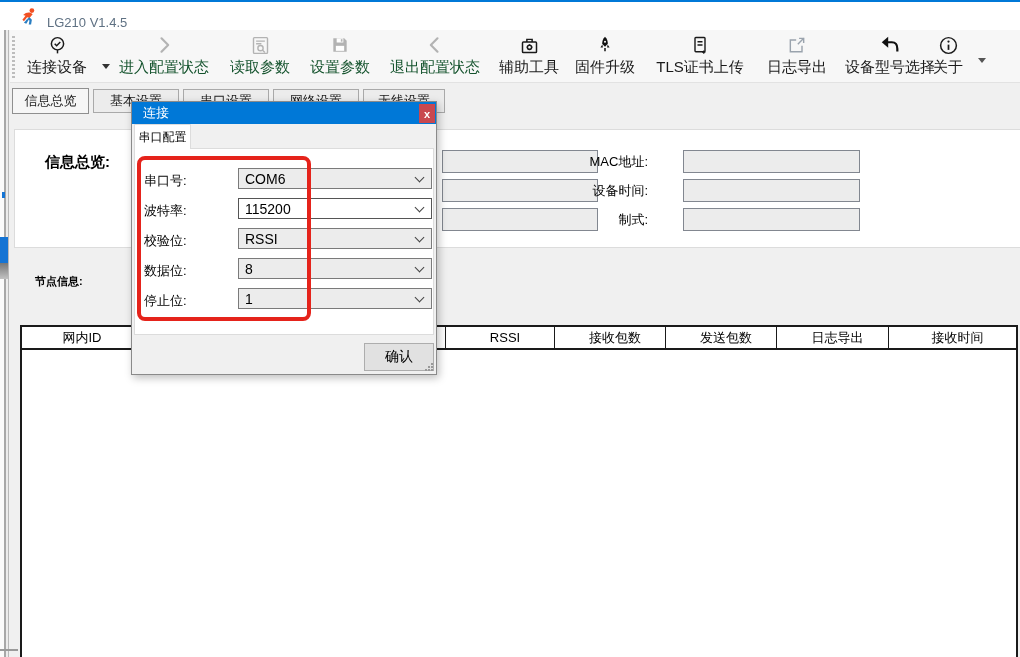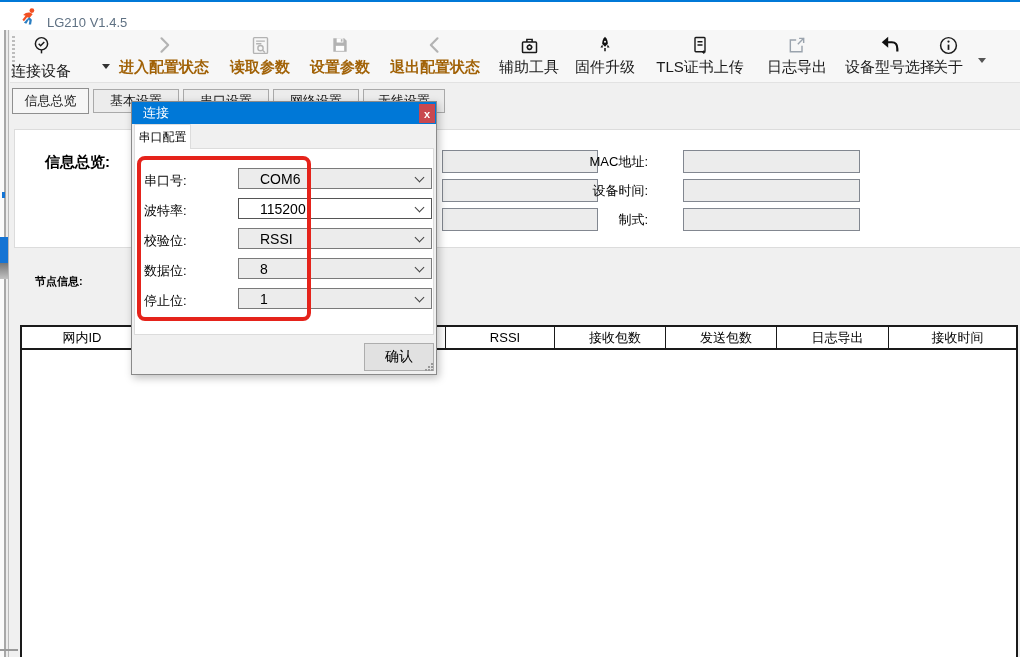--- a/index.html
+++ b/index.html
@@ -21,21 +21,21 @@
   #strip-gray { left:0px; top:233px; width:8px; height:16px; background:linear-gradient(#777,#c2c2c2); }
   #strip-hline { left:0; top:619px; width:18px; height:2px; background:#9a9a9a; }
 
   
   #toolbar { left:10px; top:30px; width:1010px; height:53px; background:#f7f7f7; border-bottom:1px solid #e2e2e2; }
   #grip { left:12px; top:36px; width:3px; height:42px;
           background:repeating-linear-gradient(#bdbdbd 0 2px, transparent 2px 4px); }
   .tbtn { position:absolute; top:33px; height:48px; display:flex; flex-direction:column; align-items:center; justify-content:flex-start; cursor:default; }
   .tbtn .ic { height:24px; display:flex; align-items:center; justify-content:center; }
   .tbtn .lb { font-size:15px; color:#1a1a1a; white-space:nowrap; line-height:20px; }
-  .tbtn.disabled .lb { color:#a16207;font-weight:bold; }
+  .tbtn.disabled .lb { color:#14532d; }
   .caret { width:0; height:0; border-left:4px solid transparent; border-right:4px solid transparent; border-top:5px solid #333; }
 
   
   .tab { position:absolute; top:89px; height:24px; background:#ececec; border:1px solid #a9a9a9;
          font-size:13px; color:#1a1a1a; display:flex; align-items:center; justify-content:center; }
   .tab.active { background:#f6f6f6; border:1px solid #8f8f8f; top:88px; height:26px; z-index:2; }
 
   
   #gw-panel { left:14px; top:129px; width:1006px; height:119px; background:#fff; border:1px solid #dcdcdc; border-right:none; }
   #gw-label { left:45px; top:153px; font-size:15px; font-weight:bold; color:#000; }
@@ -56,21 +56,21 @@
   #dlg-titlebar { position:absolute; left:0; top:0; width:304px; height:22px; background:#0078d7; display:flex; align-items:center; }
   #dlg-title { color:#fff; font-size:13px; margin-left:11px; }
   #dlg-close { position:absolute; right:1px; top:2px; width:16px; height:19px; background:#c9484f; color:#fff;
                font-size:11px; font-weight:bold; display:flex; align-items:center; justify-content:center; }
   #dlg-tab { position:absolute; left:2px; top:22px; width:57px; height:25px; background:#fff; border:1px solid #dcdcdc; border-bottom:none;
              font-size:12px; display:flex; align-items:center; justify-content:center; z-index:2; }
   #dlg-page { position:absolute; left:2px; top:46px; width:300px; height:187px; background:#fff; border:1px solid #dcdcdc; }
   .dfield-label { position:absolute; left:12px; font-size:13px; color:#000; line-height:21px; }
   .combo { position:absolute; left:106px; width:194px; height:21px; background:#ececec; border:1px solid #7a7a7a; display:flex; align-items:center; }
   .combo.white { background:#fff; border:1px solid #555; }
-  .combo .val { font-size:14px; color:#000; margin-left:21px; }
+  .combo .val { font-size:14px; color:#000; margin-left:6px; }
   .chev { position:absolute; right:8px; top:5px; width:7px; height:7px; border-right:1.6px solid #444; border-bottom:1.6px solid #444; transform:rotate(45deg); }
   #confirm-btn { position:absolute; left:232px; top:241px; width:70px; height:28px; background:#e1e1e1; border:1px solid #adadad;
                  font-size:14px; display:flex; align-items:center; justify-content:center; }
   #dlg-grip { position:absolute; right:2px; bottom:2px; width:10px; height:10px;
               background:radial-gradient(circle at 8px 2px,#999 1px,transparent 1.3px),
                          radial-gradient(circle at 5px 5px,#999 1px,transparent 1.3px),
                          radial-gradient(circle at 8px 5px,#999 1px,transparent 1.3px),
                          radial-gradient(circle at 2px 8px,#999 1px,transparent 1.3px),
                          radial-gradient(circle at 5px 8px,#999 1px,transparent 1.3px),
                          radial-gradient(circle at 8px 8px,#999 1px,transparent 1.3px); }
@@ -98,21 +98,21 @@
       <div class="ln"></div>
     <div class="abs" id="strip-blue-sm"></div>
     <div class="abs" id="strip-blue"></div>
     <div class="abs" id="strip-gray"></div>
     <div class="abs" id="strip-hline"></div>
   </div>
 
   <div class="abs" id="toolbar"></div>
   <div class="abs" id="grip"></div>
 
-  <div class="tbtn" style="left:0;width:82px;justify-content:space-between;">
+  <div class="tbtn" style="left:16px;width:82px;">
     <span class="ic">
       <svg width="21" height="21" viewBox="0 0 24 24" fill="none" stroke="#1a1a1a" stroke-width="1.7">
         <circle cx="12" cy="10" r="7"></circle>
           <path d="M8.8 10l2.2 2.2 4.2-4.2"></path>
           <path d="M12 17v4"></path>
       </svg>
       </span>
     <span class="lb">连接设备</span>
   </div>
   <div class="abs caret" style="left:102px;top:64px;"></div>

